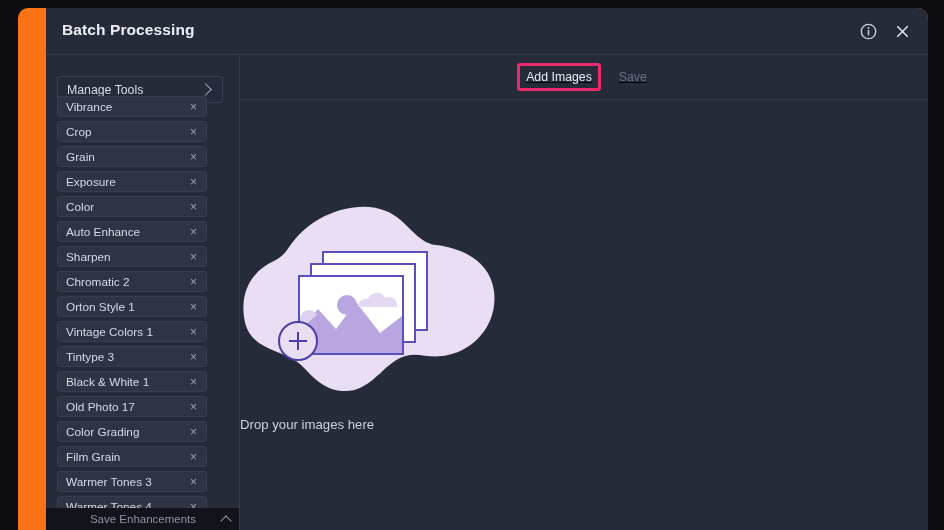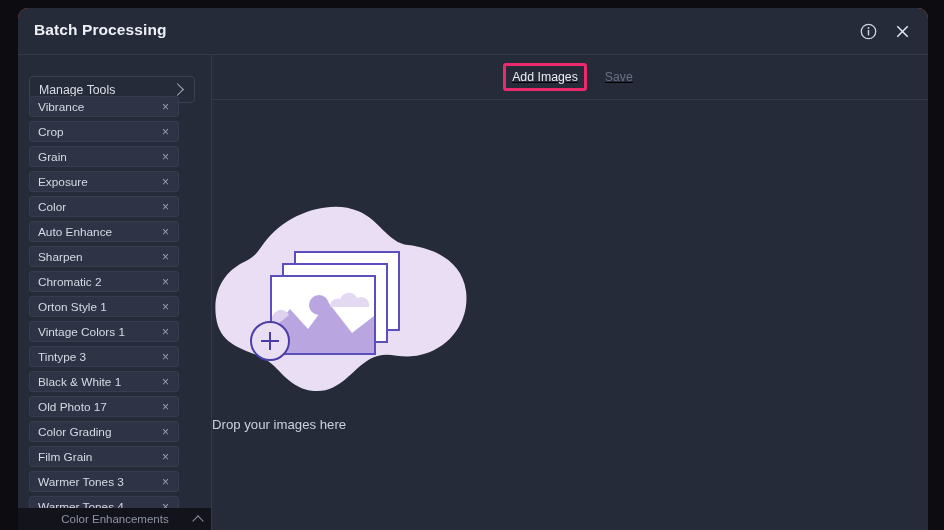--- a/index.html
+++ b/index.html
@@ -11,20 +11,21 @@
   }
 
   
   #modal {
     position: absolute;
     left: 18px; top: 8px;
     width: 910px; height: 522px;
     background: #f97316;
     border-radius: 10px 10px 0 0;
     overflow: hidden;
+    padding-left: 28px;
   }
 
   
   #titlebar {
     position: relative;
     height: 47px;
     background: #262b3a;
     border-bottom: 1px solid #343a4c;
   }
   #modal-title {
@@ -290,21 +291,21 @@
             <span class="t-label">Warmer Tones 3</span>
             <span class="t-close">×</span>
           </div>
           <div class="tool-row">
             <span class="t-label">Warmer Tones 4</span>
             <span class="t-close">×</span>
           </div>
         </div>
 
       <div id="category-bar">
-        <span class="cat-label">Color Enhancements</span>
+        <span class="cat-label">Save Enhancements</span>
         <span class="chev-up"></span>
       </div>
     </div>
 
     <div id="right">
 
       <div id="toolbar">
         <div id="add-images-wrap">
           <span id="add-images">Add Images</span>
         </div>

